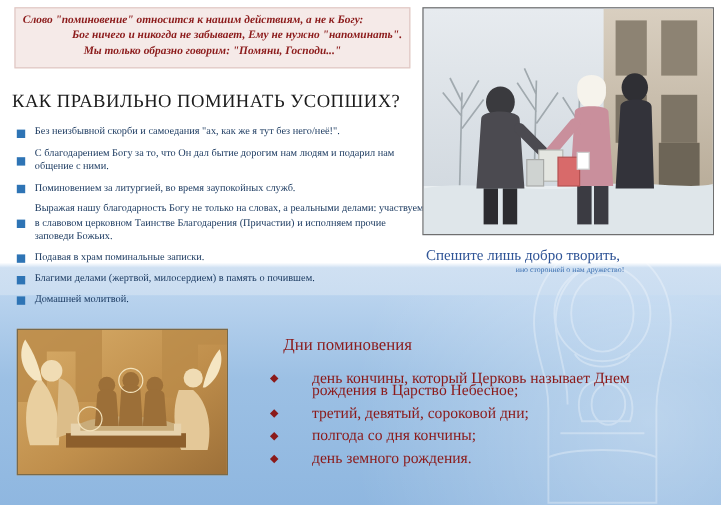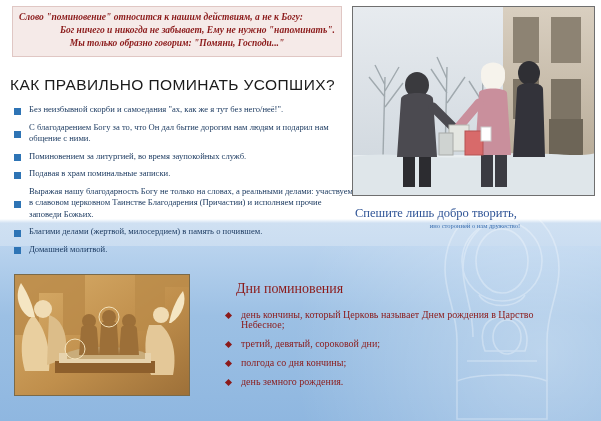--- a/index.html
+++ b/index.html
@@ -70,21 +70,21 @@
   .quote-line.l3 { text-align: center; }
   
   .main-heading {
     position: absolute;
     left: 10px;
     top: 76px;
     width: 350px;
     font-size: 15.5px;
     letter-spacing: 0.4px;
     color: #1b1b1b;
-    font-family: Liberation Sans, sans-serif;
+    font-family: Liberation Serif, serif;
   }
   
   .bullets {
     position: absolute;
     left: 14px;
     top: 104px;
     width: 340px;
   }
   .bullet-row {
     display: flex;
@@ -172,24 +172,25 @@
   .day-marker {
     width: 5px;
     height: 5px;
     background: #8b1a1a;
     transform: rotate(45deg);
     margin-top: 3px;
     margin-right: 10px;
     flex: 0 0 auto;
   }
   .day-text {
-    font-size: 10px;
+    font-size: 13px;
     line-height: 10px;
     color: #8b1a1a;
     font-family: "Liberation Serif", serif;
+    margin-left: 19px;
   }
 </style>
 </head>
 <body>
 
 <div class="slide">
 
   <div class="bottom-band"></div>
 
   <svg class="icon-watermark" viewBox="0 0 190 230" xmlns="http://www.w3.org/2000/svg">
@@ -222,25 +223,25 @@
     <div class="bullet-row">
       <span class="bullet-marker"></span>
       <span class="bullet-text">С благодарением Богу за то, что Он дал бытие дорогим нам людям и подарил нам общение с ними.</span>
     </div>
     <div class="bullet-row">
       <span class="bullet-marker"></span>
       <span class="bullet-text">Поминовением за литургией, во время заупокойных служб.</span>
     </div>
     <div class="bullet-row">
       <span class="bullet-marker"></span>
+      <span class="bullet-text">Выражая нашу благодарность Богу не только на словах, а реальными делами: участвуем в славовом церковном Таинстве Благодарения (Причастии) и исполняем прочие заповеди Божьих.</span>
+    </div>
+    <div class="bullet-row">
+      <span class="bullet-marker"></span>
       <span class="bullet-text">Подавая в храм поминальные записки.</span>
-    </div>
-    <div class="bullet-row">
-      <span class="bullet-marker"></span>
-      <span class="bullet-text">Выражая нашу благодарность Богу не только на словах, а реальными делами: участвуем в славовом церковном Таинстве Благодарения (Причастии) и исполняем прочие заповеди Божьих.</span>
     </div>
     <div class="bullet-row">
       <span class="bullet-marker"></span>
       <span class="bullet-text">Благими делами (жертвой, милосердием) в память о почившем.</span>
     </div>
     <div class="bullet-row">
       <span class="bullet-marker"></span>
       <span class="bullet-text">Домашней молитвой.</span>
     </div>
   </div>

